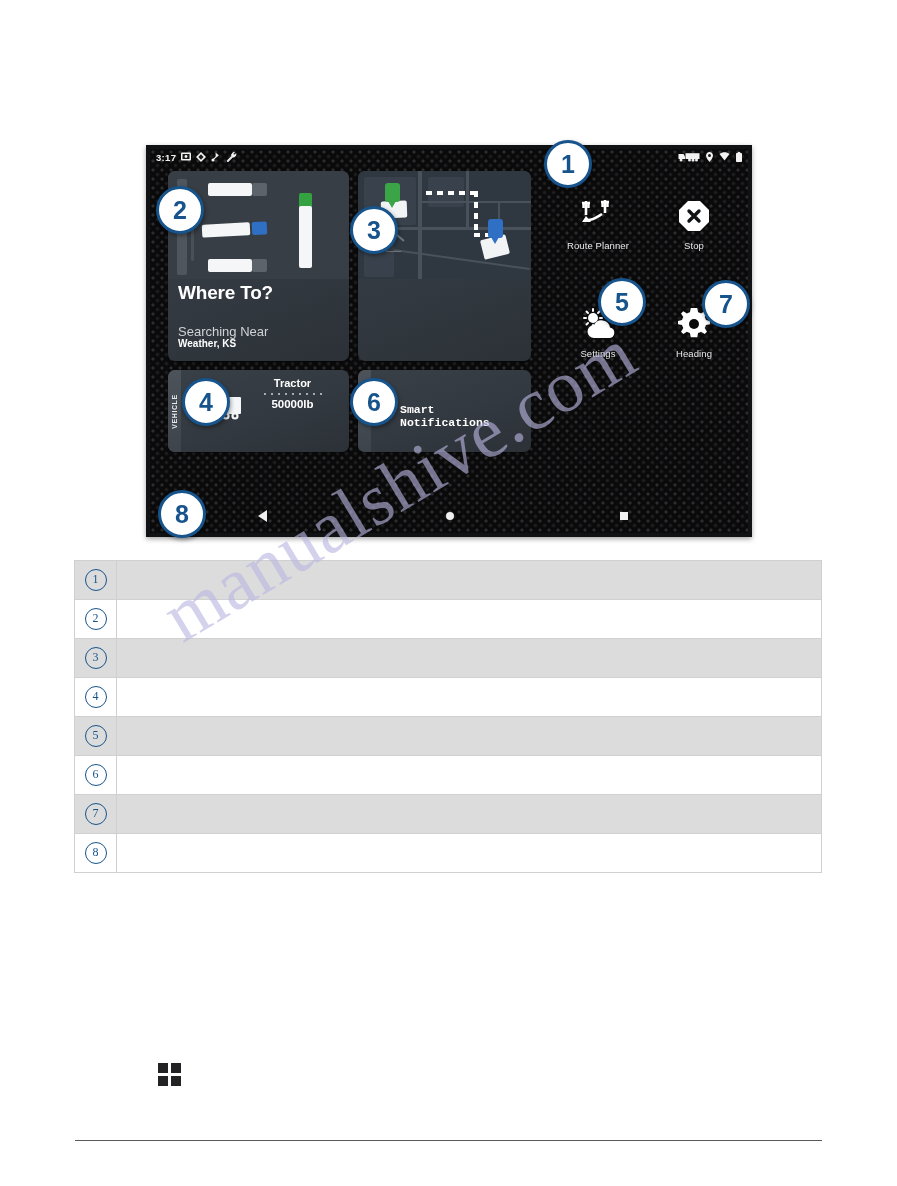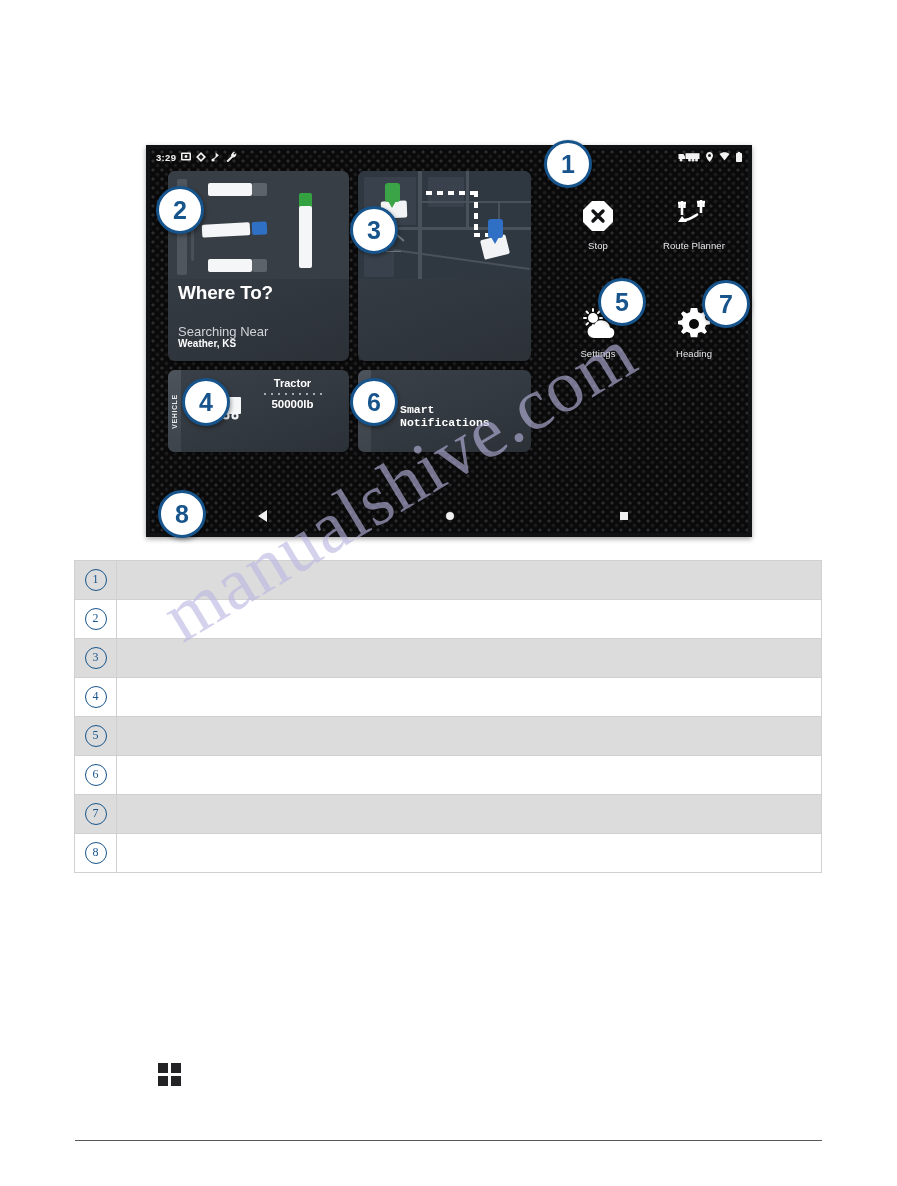--- a/index.html
+++ b/index.html
@@ -183,21 +183,21 @@
 
 <div class="watermark">
   <div class="wm-text">manualshive.com</div>
 </div>
 
 <div class="device">
   <div class="screen">
 
     <div class="statusbar">
       <div class="sb-left">
-        <span class="sb-time">3:29</span>
+        <span class="sb-time">3:17</span>
         <span class="sbi">
           <svg width="10" height="9" viewBox="0 0 10 9">
               <rect x="0" y="0.5" width="10" height="8" rx="1" fill="#f2f2f2"></rect>
               <rect x="1.5" y="2" width="7" height="5" fill="#1a1a1a"></rect>
               <circle cx="5" cy="4.5" r="1.4" fill="#f2f2f2"></circle>
             </svg>
         </span>
         <span class="sbi">
           <svg width="10" height="10" viewBox="0 0 10 10">
               <path d="M5 0 L10 5 L5 10 L0 5 Z" fill="#f2f2f2"></path>
@@ -354,40 +354,40 @@
           </div>
           <div class="phone-title">Smart Notifications</div>
         </div>
       </div>
     </div>
 
     <div class="shortcuts">
 
       <div class="sc">
         <span>
-          <svg width="32" height="32" viewBox="0 0 32 32">
-            <polygon points="10,1 22,1 31,10 31,22 22,31 10,31 1,22 1,10" fill="#fff"></polygon>
-            <path d="M11 11 L21 21 M21 11 L11 21" stroke="#111214" stroke-width="3.4" stroke-linecap="round"></path>
-          </svg>
-        </span>
-        <span class="sc-label">Stop</span>
-      </div>
-
-      <div class="sc">
-        <span>
           <svg width="40" height="33" viewBox="0 0 40 33">
             <path d="M8 2 L8 9 M4 4 L12 4 M5.5 4 L5.5 9 M10.5 4 L10.5 9" stroke="#fff" stroke-width="2.4" fill="none"></path>
             <path d="M8 9 L8 16" stroke="#fff" stroke-width="2.6"></path>
             <path d="M27 1 L27 8 M23 3 L31 3 M24.5 3 L24.5 8 M29.5 3 L29.5 8" stroke="#fff" stroke-width="2.4" fill="none"></path>
             <path d="M27 8 L27 14" stroke="#fff" stroke-width="2.6"></path>
             <path d="M10 21 C15 21 19 18 24 15" stroke="#fff" stroke-width="2.6" fill="none"></path>
             <path d="M8 17 L13 23 L4 23 Z" fill="#fff"></path>
           </svg>
         </span>
         <span class="sc-label">Route Planner</span>
+      </div>
+
+      <div class="sc">
+        <span>
+          <svg width="32" height="32" viewBox="0 0 32 32">
+            <polygon points="10,1 22,1 31,10 31,22 22,31 10,31 1,22 1,10" fill="#fff"></polygon>
+            <path d="M11 11 L21 21 M21 11 L11 21" stroke="#111214" stroke-width="3.4" stroke-linecap="round"></path>
+          </svg>
+        </span>
+        <span class="sc-label">Stop</span>
       </div>
 
       <div class="sc">
         <span>
           <svg width="36" height="32" viewBox="0 0 36 32">
             <circle cx="13" cy="10" r="5" fill="#fff"></circle>
             <g stroke="#fff" stroke-width="2" stroke-linecap="round">
               <path d="M13 1 L13 3"></path>
                 <path d="M13 17 L13 19"></path>
               <path d="M4 10 L6 10"></path>

